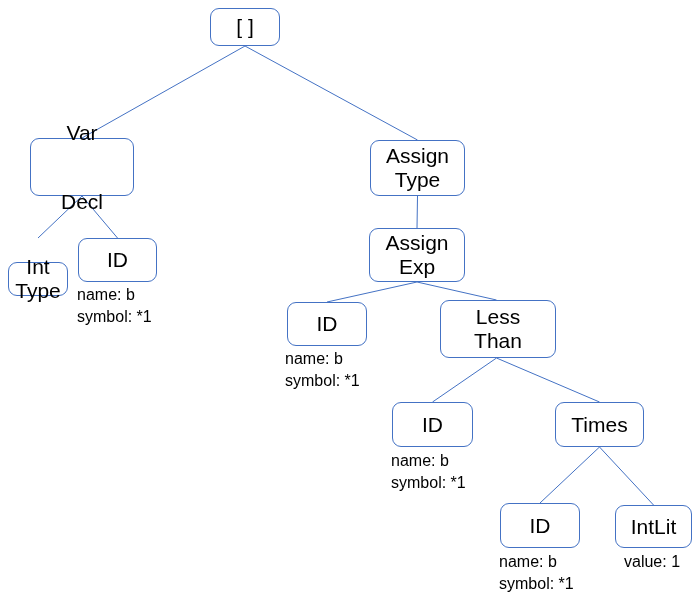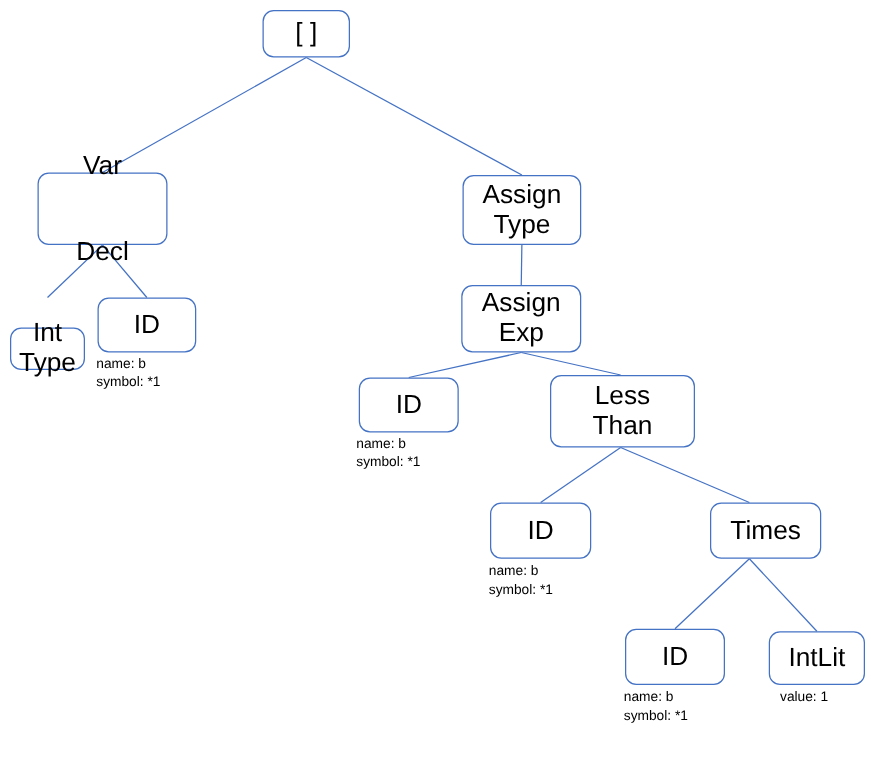--- a/index.html
+++ b/index.html
@@ -35,21 +35,21 @@
     justify-content: center;
     line-height: 1.12;
     font-size: 21px;
     white-space: nowrap;
     z-index: 2;
   }
   .node .line2 { display: block; }
   .annot {
     position: absolute;
     color: #000000;
-    font-size: 11px;
+    font-size: 16px;
     line-height: 1.35;
     white-space: nowrap;
     z-index: 2;
   }
   .annot div { display: block; }
 </style>
 </head>
 <body>
 
 <div id="canvas">
@@ -92,21 +92,21 @@
       <div class="node" style="left: 287px; top: 302px; width: 80px; height: 44px;">
         <span>ID</span>
       </div>
       <div class="node" style="left: 440px; top: 300px; width: 116px; height: 58px;">
         <span>Less</span>
         <span class="line2">Than</span>
       </div>
       <div class="node" style="left: 392px; top: 402px; width: 81px; height: 45px;">
         <span>ID</span>
       </div>
-      <div class="node" style="left: 555px; top: 402px; width: 89px; height: 45px; margin-left: 13px;">
+      <div class="node" style="left: 555px; top: 402px; width: 89px; height: 45px;">
         <span>Times</span>
       </div>
       <div class="node" style="left: 500px; top: 503px; width: 80px; height: 45px;">
         <span>ID</span>
       </div>
       <div class="node" style="left: 615px; top: 505px; width: 77px; height: 43px; text-align: center;">
         <span>IntLit</span>
       </div>
       <div class="annot" style="left: 77px; top: 284px;">
         <div>name: b</div>

